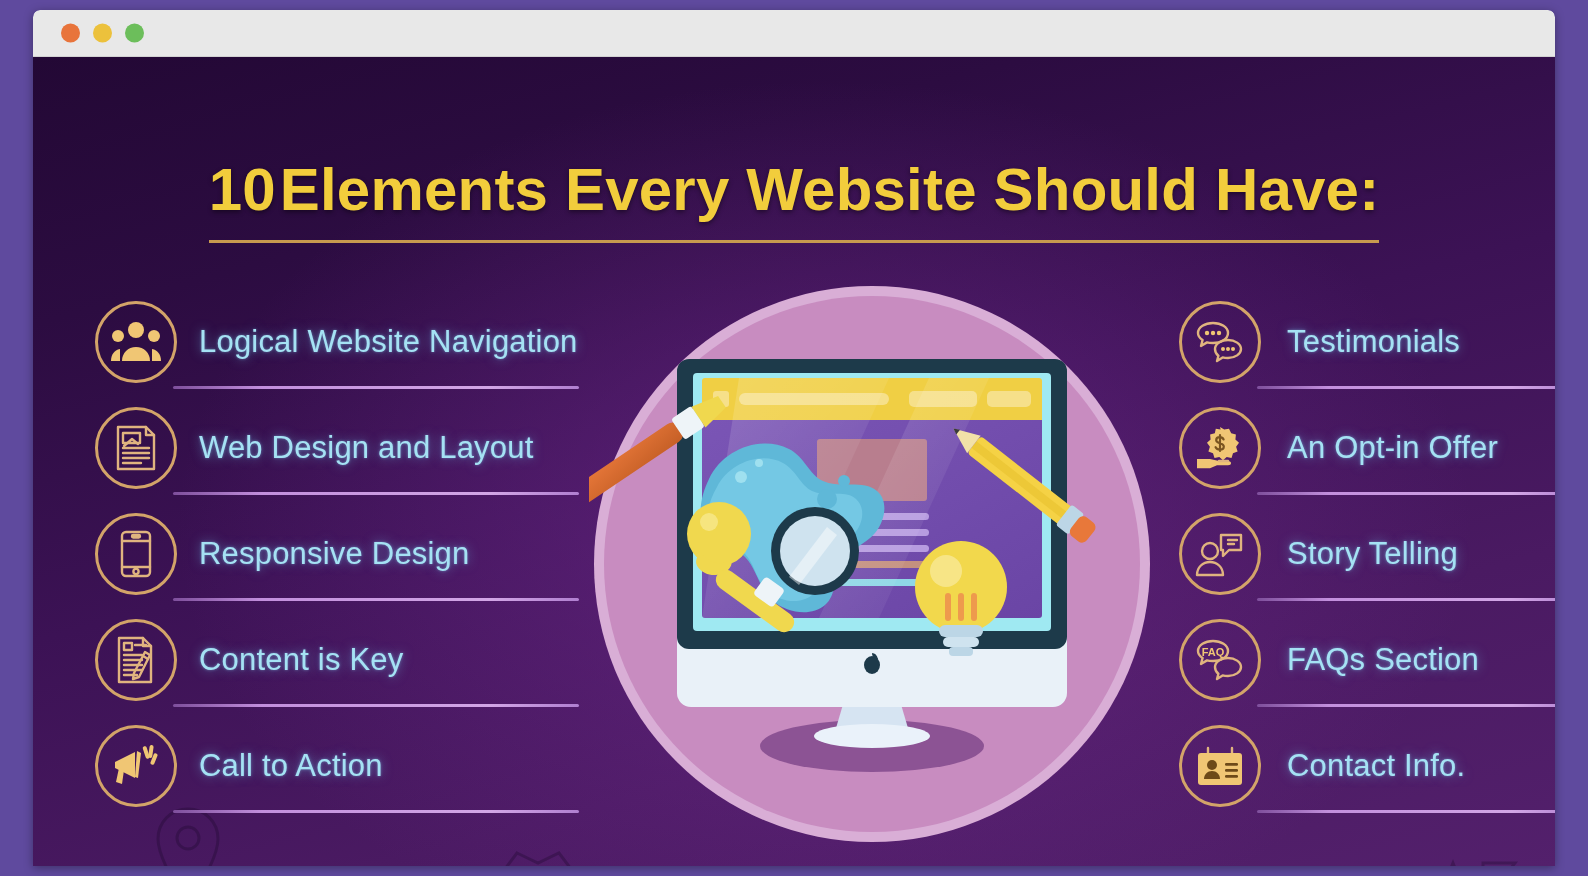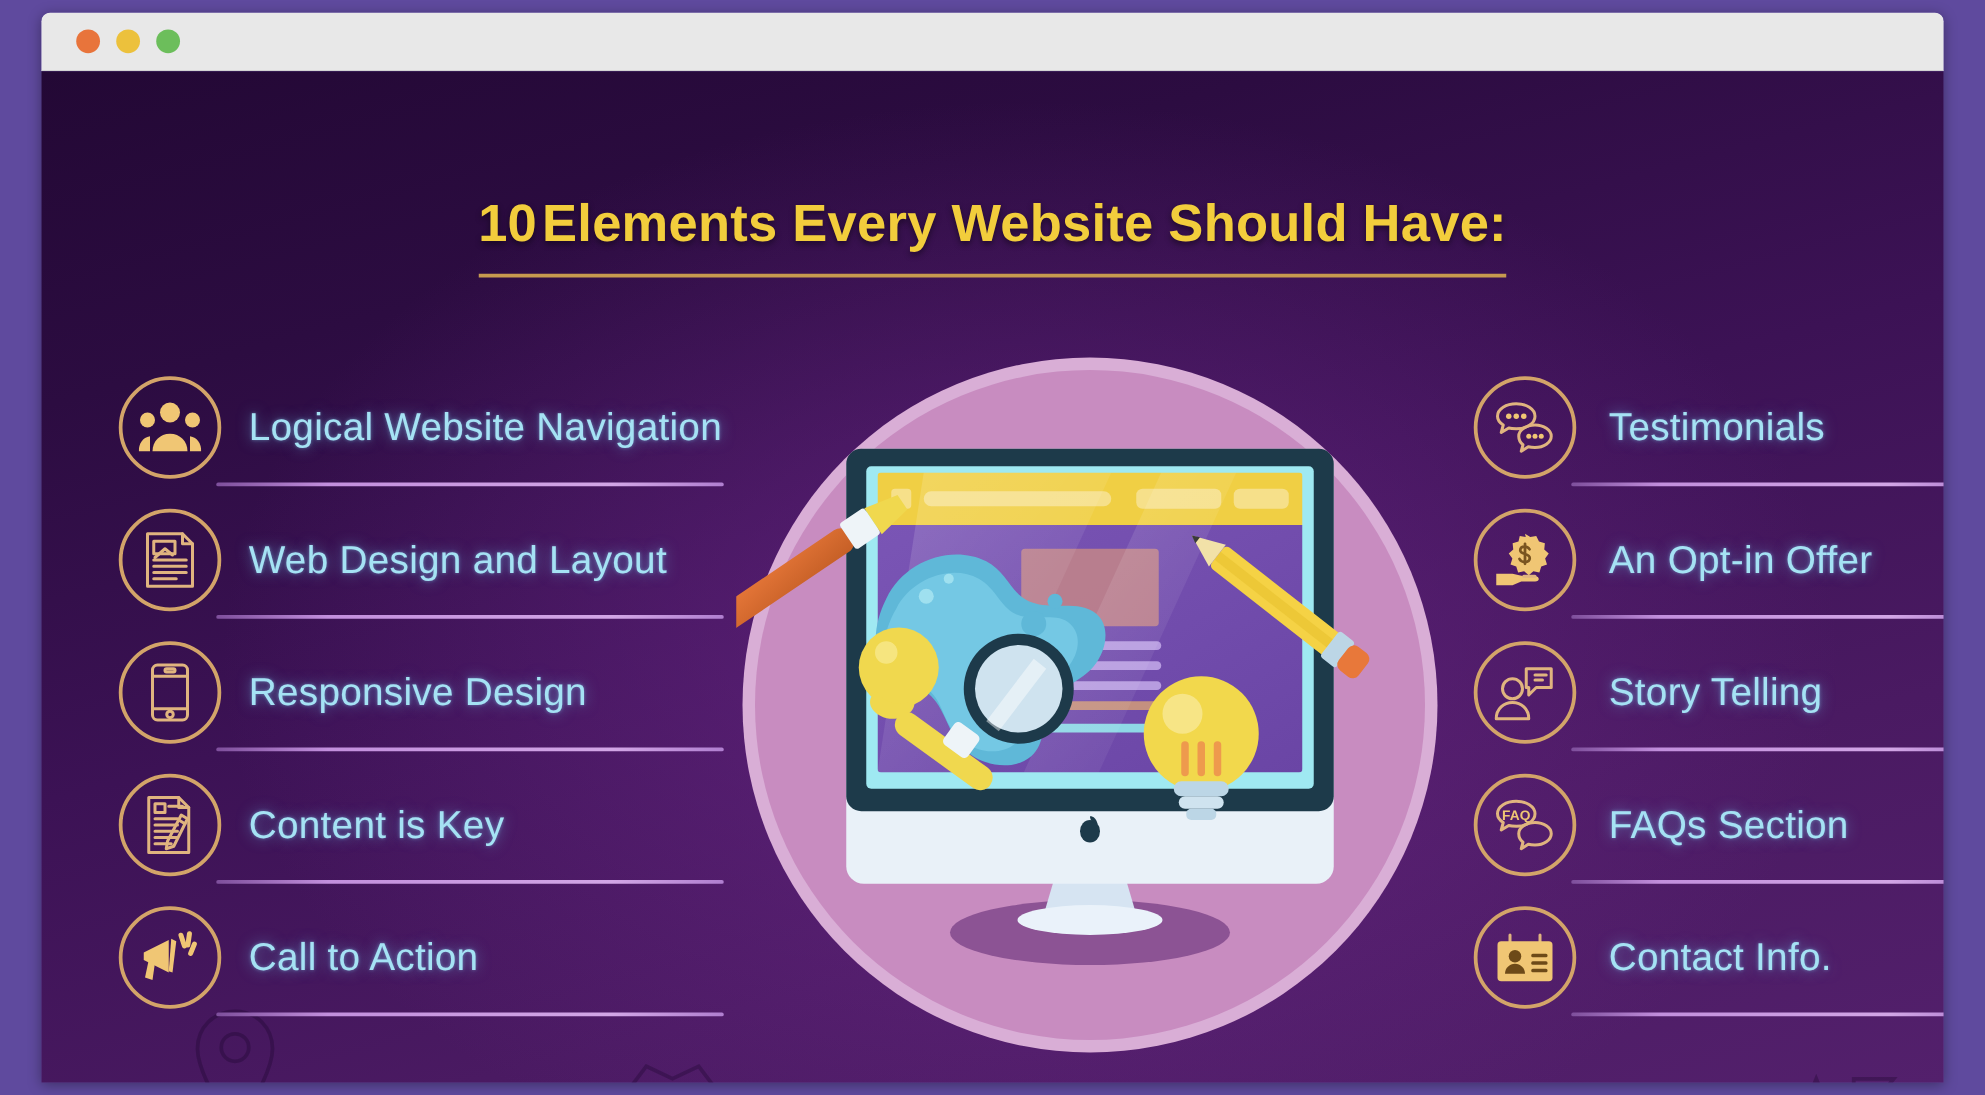--- a/index.html
+++ b/index.html
@@ -55,21 +55,21 @@
   }
 
   
   #heading-wrap {
     position: absolute; left: 0; right: 0; top: 98px;
     text-align: center;
   }
   #heading {
     display: inline-block;
     color: #f2cd3c;
-    font-size: 42px;
+    font-size: 60px;
     font-weight: 600;
     letter-spacing: .2px;
     white-space: nowrap;
     padding-bottom: 16px;
     border-bottom: 3px solid #c79a4f;
     text-shadow: 0 2px 5px rgba(0,0,0,.45);
   }
   #heading .num { font-weight: 900; margin-right: 4px; }
 
   

